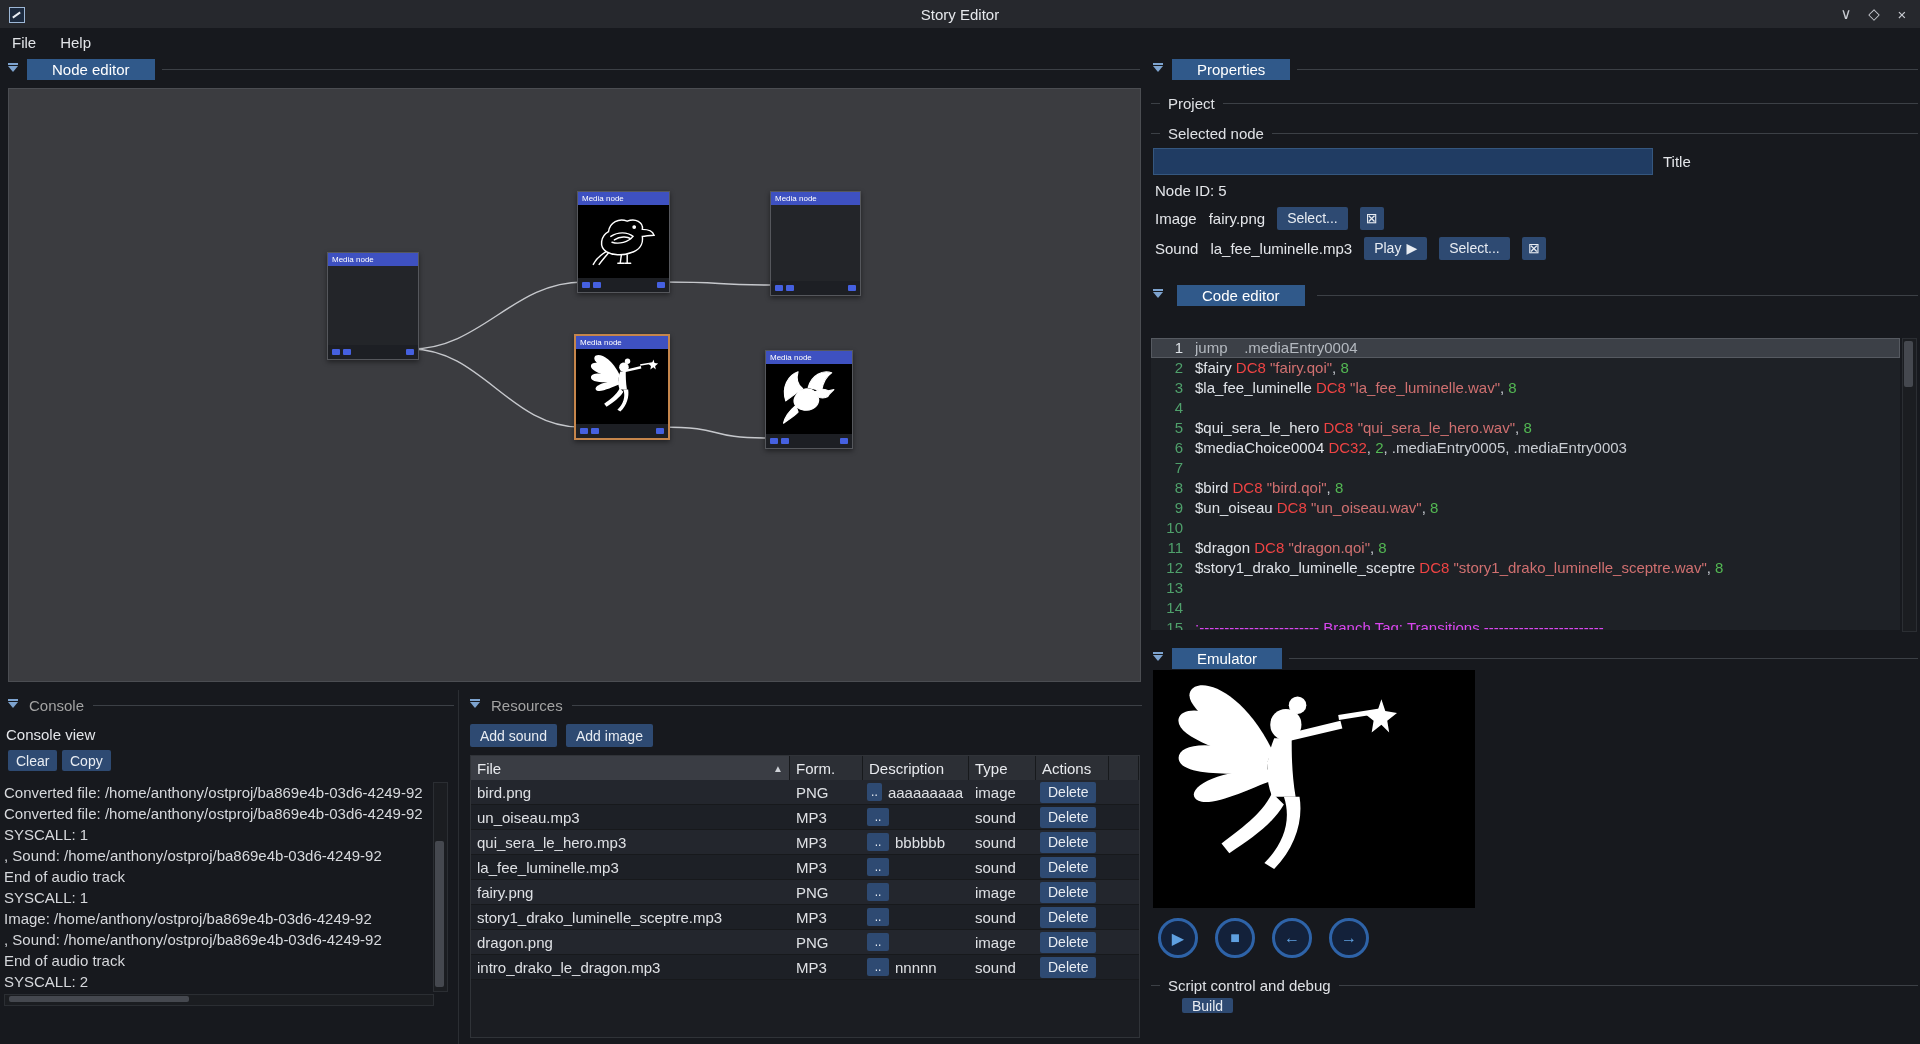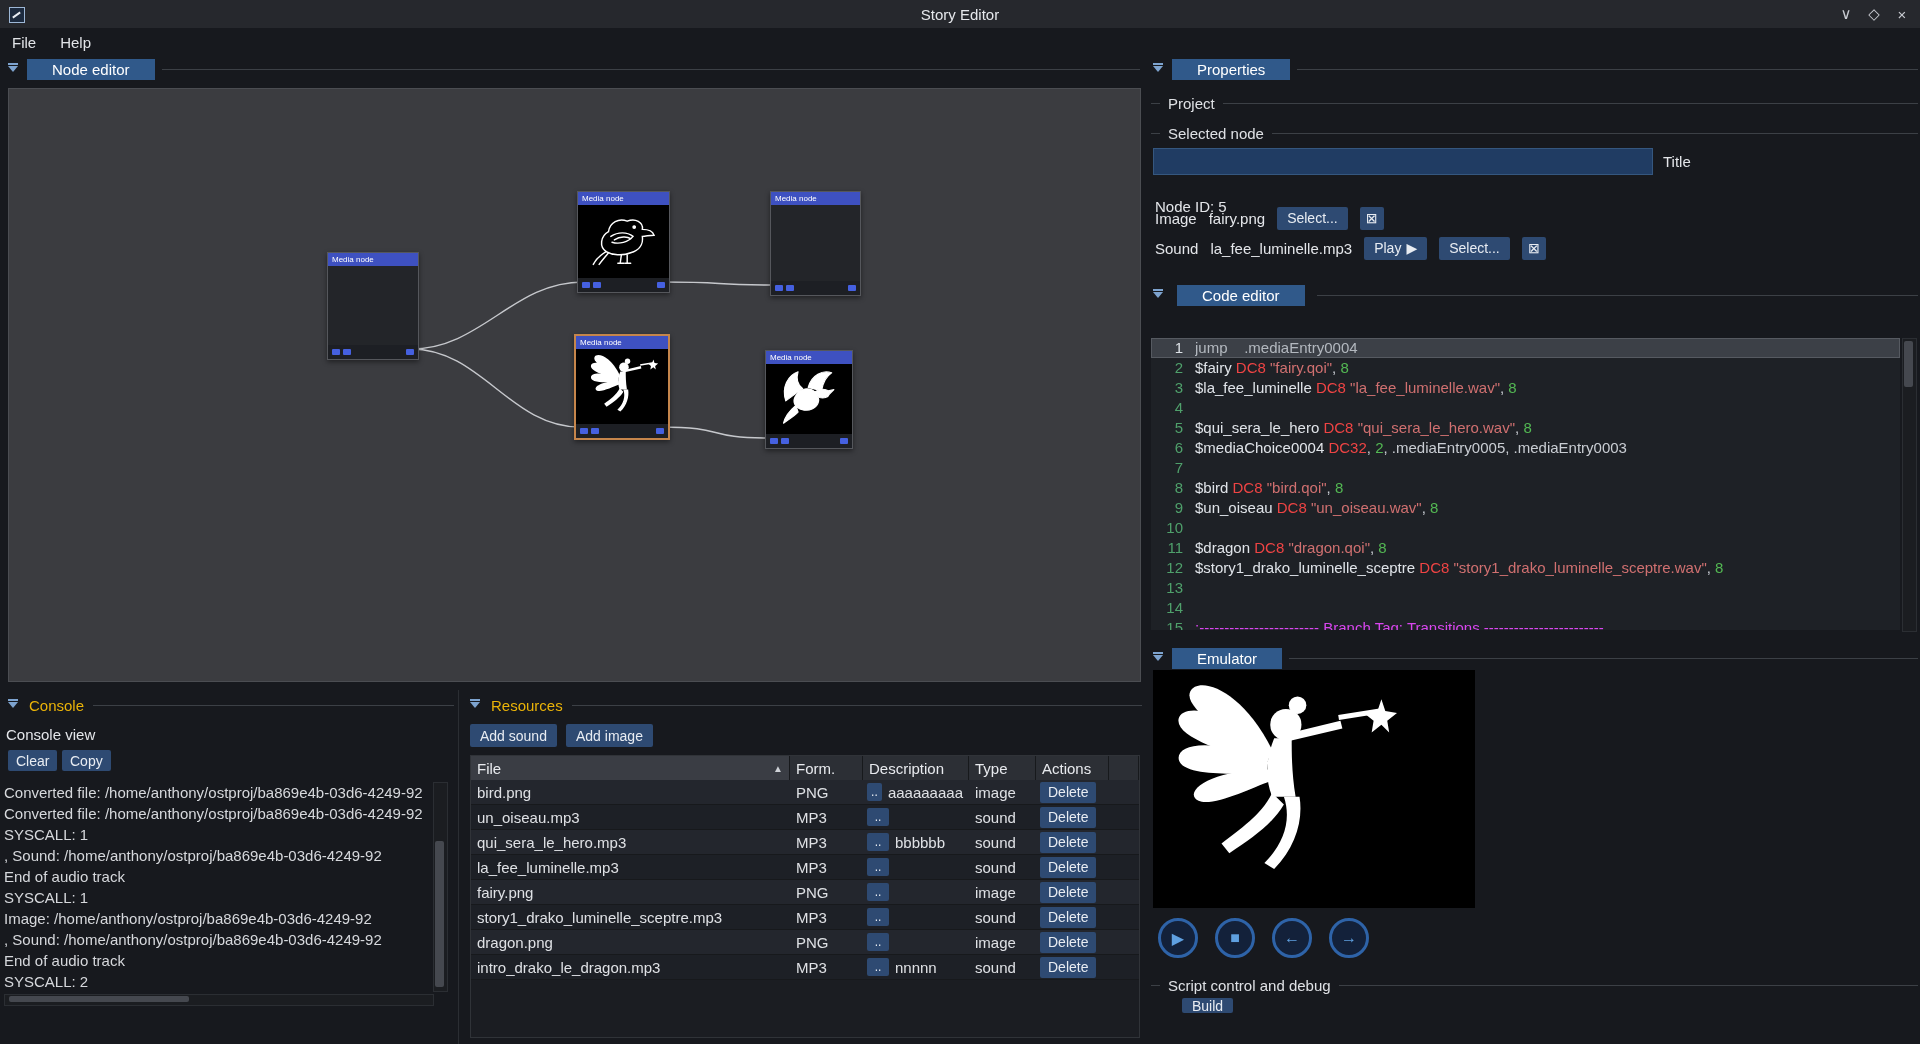--- a/index.html
+++ b/index.html
@@ -22,21 +22,21 @@
   .menu-item{padding:0 12px;height:28px;display:flex;align-items:center;color:#e2e4e8;}
 
   
   .phdr{position:absolute;height:22px;display:flex;align-items:center;gap:7px;}
   .collapse{width:14px;height:13px;display:flex;flex-direction:column;align-items:center;gap:1px;}
   .cbar{width:10px;height:2px;background:#7da3cf;}
   .ctri{width:0;height:0;border-left:5px solid transparent;border-right:5px solid transparent;
         border-top:6px solid #7da3cf;}
   .phl{font-size:15px;white-space:nowrap;}
   .phl.hl{background:#30598a;color:#fff;padding:2px 25px;}
-  .phl.plain{color:#eab308;padding:2px 2px;}
+  .phl.plain{color:#a3a3a3;padding:2px 2px;}
   .rule{flex:1;height:1px;background:#3c4046;}
   .grow{position:absolute;height:18px;display:flex;align-items:center;gap:8px;color:#dfe1e5;}
   .dash{width:9px;height:1px;background:#3c4046;}
 
   
   .btn{display:inline-flex;align-items:center;justify-content:center;gap:5px;
        background:#2e4a72;color:#e8ecf2;border:none;border-radius:2px;
        font-family:"Liberation Sans",sans-serif;font-size:14px;padding:2px 10px;height:23px;cursor:default;}
   .btn.small{height:21px;padding:1px 8px;}
   .btn.mini{height:18px;width:22px;padding:0;font-size:12px;}
@@ -427,21 +427,21 @@
     <span>Project</span>
     <span class="rule"></span>
   </div>
   <div class="grow" style="left:1151px;top:124px;width:767px;">
     <span class="dash"></span>
     <span>Selected node</span>
     <span class="rule"></span>
   </div>
   <input class="prop-input" value="" style="">
   <span class="flabel" style="position:absolute;left:1663px;top:153px;">Title</span>
-  <div class="flabel" style="position:absolute;left:1155px;top:182px;margin-top:16px;">Node ID: 5</div>
+  <div class="flabel" style="position:absolute;left:1155px;top:182px;">Node ID: 5</div>
 
   <div style="position:absolute;left:1155px;top:205px;height:26px;display:flex;align-items:center;gap:12px;">
     <span class="flabel">Image</span>
     <span class="fvalue">fairy.png</span>
     <button class="btn">Select...</button>
     <button class="btn square">
         <span>⊠</span>
       </button>
   </div>
   <div style="position:absolute;left:1155px;top:235px;height:26px;display:flex;align-items:center;gap:12px;">

